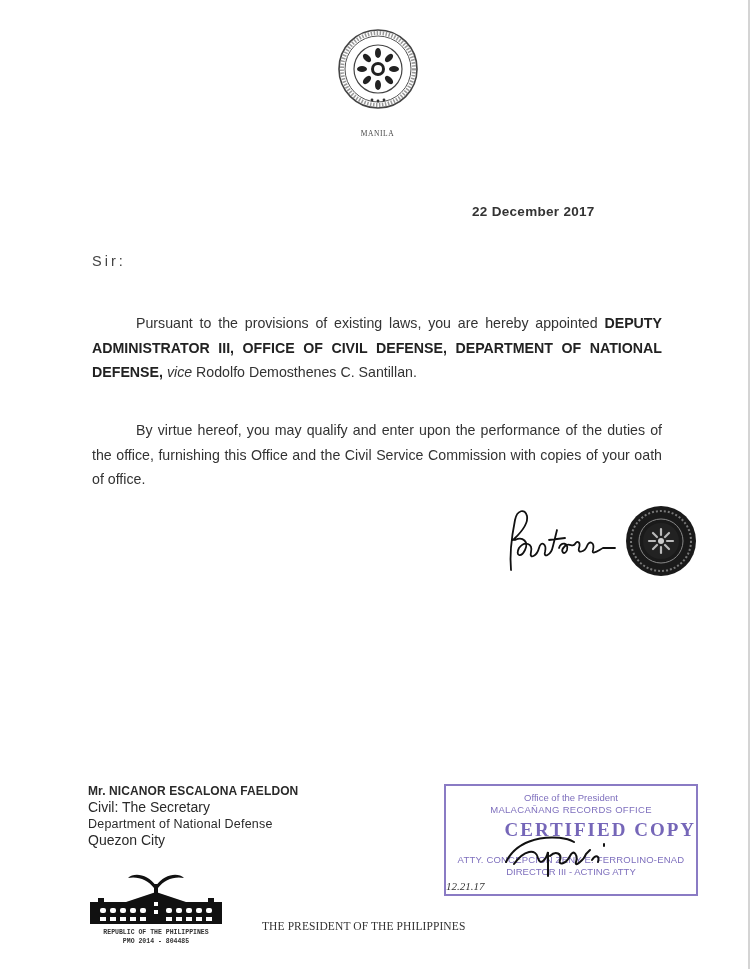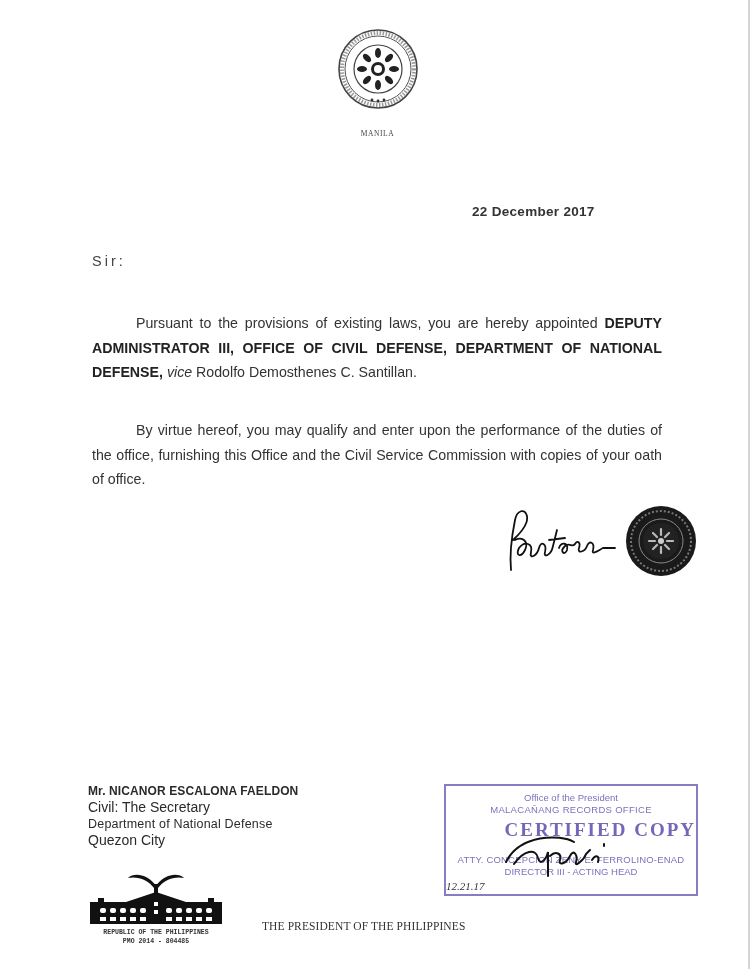--- a/index.html
+++ b/index.html
@@ -112,21 +112,21 @@
     <div class="l2">Civil:  The Secretary</div>
     <div class="l3">Department of National Defense</div>
     <div class="l4">Quezon City</div>
   </div>
 
   <div class="abs stamp">
     <div class="s1">Office of the President</div>
     <div class="s2">MALACAÑANG RECORDS OFFICE</div>
     <div class="s3">CERTIFIED COPY</div>
     <div class="s4">ATTY. CONCEPCION ZENY E. FERROLINO-ENAD</div>
-    <div class="s5">DIRECTOR III - ACTING HEAD</div>
+    <div class="s5">DIRECTOR III - ACTING ATTY</div>
   </div>
 
   <div class="abs stamp-sig">
     <svg width="140" height="50" viewBox="0 0 140 50">
       <path d="M6 32 C 20 4, 60 4, 74 12 M14 34 C 24 20, 36 18, 38 28 C 40 36, 46 30, 48 22 L 48 46 M50 26 C 56 20, 62 24, 60 30 C 58 36, 66 34, 70 26 C 74 18, 78 26, 76 32 C 74 38, 84 30, 86 24 L 90 20 M92 30 C 96 24, 100 26, 98 32 M104 14 L 104 16" fill="none" stroke="#111" stroke-width="2" stroke-linecap="round"></path>
     </svg>
   </div>
 
   <div class="abs stamp-date">12.21.17</div>
 

